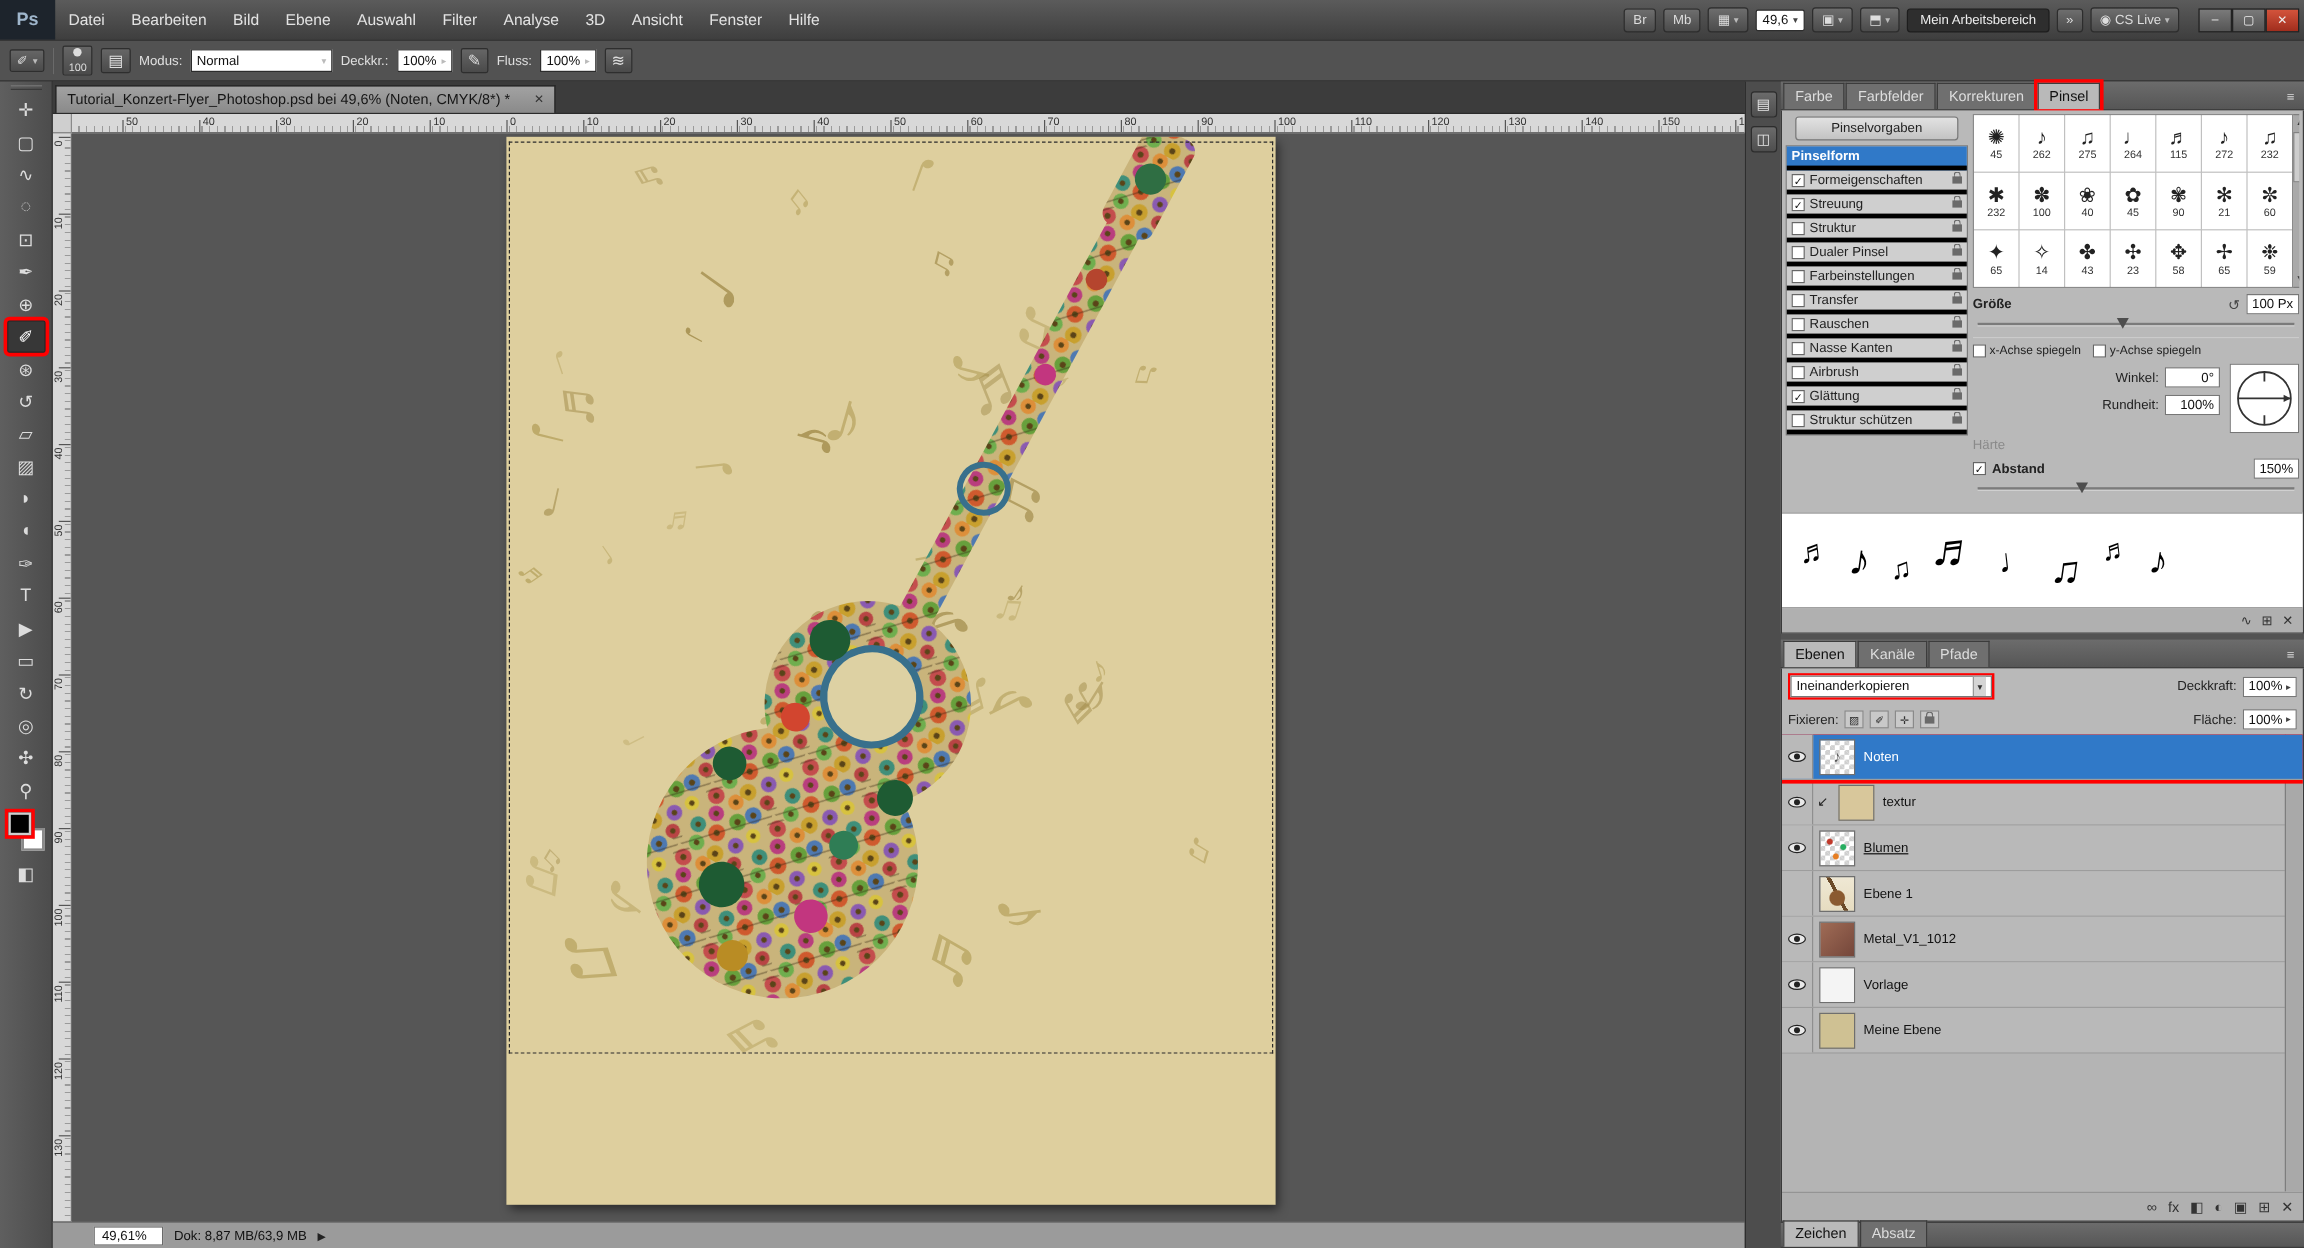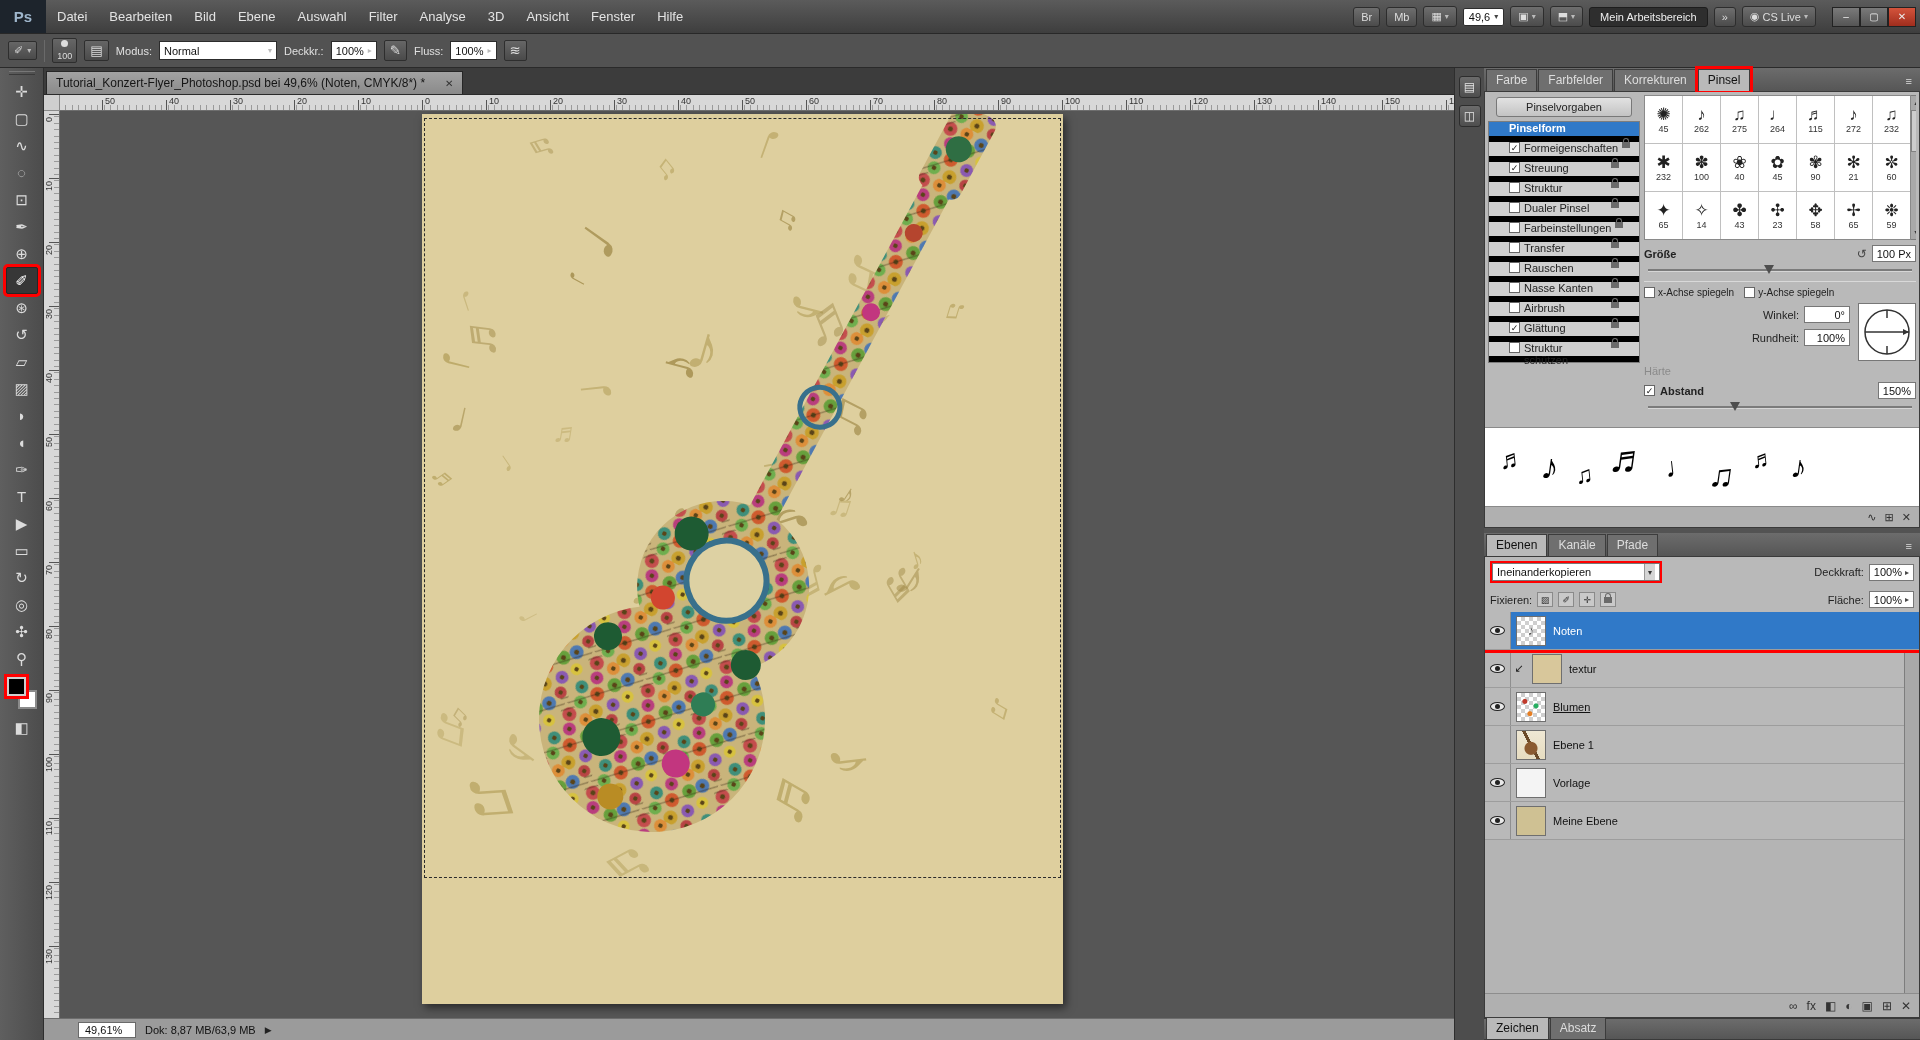--- a/index.html
+++ b/index.html
@@ -73,21 +73,21 @@
   #panels{width:436px;display:flex;flex-direction:column;background:#535353;}
   .ptabbar{height:24px;background:linear-gradient(#6c6c6c,#565656);display:flex;align-items:flex-end;gap:1px;padding:0 2px;border-bottom:1px solid #3a3a3a;}
   .ptab{padding:3px 9px 4px;background:#6f6f6f;color:#ddd;font-size:12px;border:1px solid #3c3c3c;border-bottom:none;white-space:nowrap;}
   .ptab.active{background:#b9b9b9;color:#111;}
   .ptab-menu{margin-left:auto;color:#ddd;font-size:11px;padding:0 6px 4px;}
   #brush-body{height:436px;background:#b9b9b9;border:1px solid #3a3a3a;border-top:none;display:flex;flex-direction:column;overflow:hidden;}
   .brush-top{flex:1;display:flex;min-height:0;padding:3px;}
   .bleft{width:152px;display:flex;flex-direction:column;}
   #presets-btn{height:20px;margin:2px 8px 4px;background:linear-gradient(#e2e2e2,#c3c3c3);border:1px solid #787878;border-radius:3px;font-size:11px;color:#222;}
   #brush-options{border:1px solid #7d7d7d;background:#cfcfcf;}
-  .bopt{height:20px;display:flex;align-items:flex-start;gap:4px;padding:0 20px;border-bottom:6px solid #000000;font-size:11px;color:#222;}
+  .bopt{height:20px;display:flex;align-items:center;gap:4px;padding:0 4px;border-bottom:4px solid #000000;font-size:11px;color:#222;}
   .bopt.header{background:var(--accent);color:#fff;font-weight:bold;}
   .bopt .lock{margin-left:auto;}
   .cb{width:11px;height:11px;background:#fff;border:1px solid #666;font-size:9px;line-height:10px;text-align:center;color:#111;flex:0 0 auto;}
   .lock{position:relative;width:8px;height:6px;background:#6a6a6a;flex:0 0 auto;}
   .lock::before{content:'';position:absolute;left:1px;top:-4px;width:4px;height:4px;border:1px solid #6a6a6a;border-bottom:none;border-radius:3px 3px 0 0;}
   .bright{flex:1;display:flex;flex-direction:column;padding-left:4px;min-width:0;overflow:hidden;}
   .grid-wrap{display:flex;}
   #brush-grid{display:grid;grid-template-columns:repeat(7,37px);grid-auto-rows:47px;gap:1px;background:#c0c0c0;border:1px solid #8a8a8a;}
   .btile{background:#fff;display:flex;flex-direction:column;align-items:center;justify-content:center;}
   .btile .g{font-size:17px;color:#222;line-height:18px;}
@@ -840,20 +840,27 @@
             </div>
             <div class="lrow">
               <div class="eyecell"></div>
               <div class="lthumb t-guitar"></div>
               <span class="lname">Ebene 1</span>
             </div>
             <div class="lrow">
               <div class="eyecell">
                 <span class="eye"></span>
               </div>
+              <div class="lthumb t-metal"></div>
+              <span class="lname">Metal_V1_1012</span>
+            </div>
+            <div class="lrow">
+              <div class="eyecell">
+                <span class="eye"></span>
+              </div>
               <div class="lthumb t-white"></div>
               <span class="lname">Vorlage</span>
             </div>
             <div class="lrow">
               <div class="eyecell">
                 <span class="eye"></span>
               </div>
               <div class="lthumb t-olive"></div>
               <span class="lname">Meine Ebene</span>
             </div>

